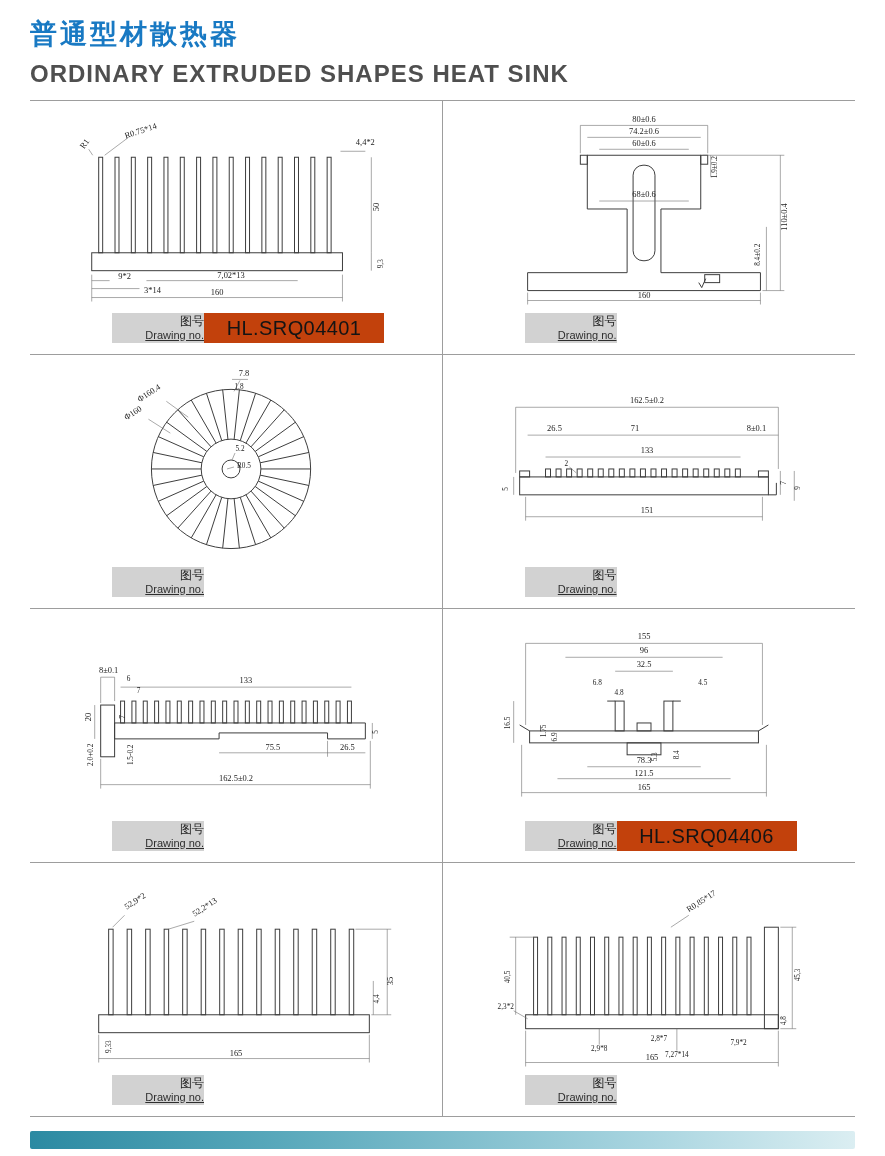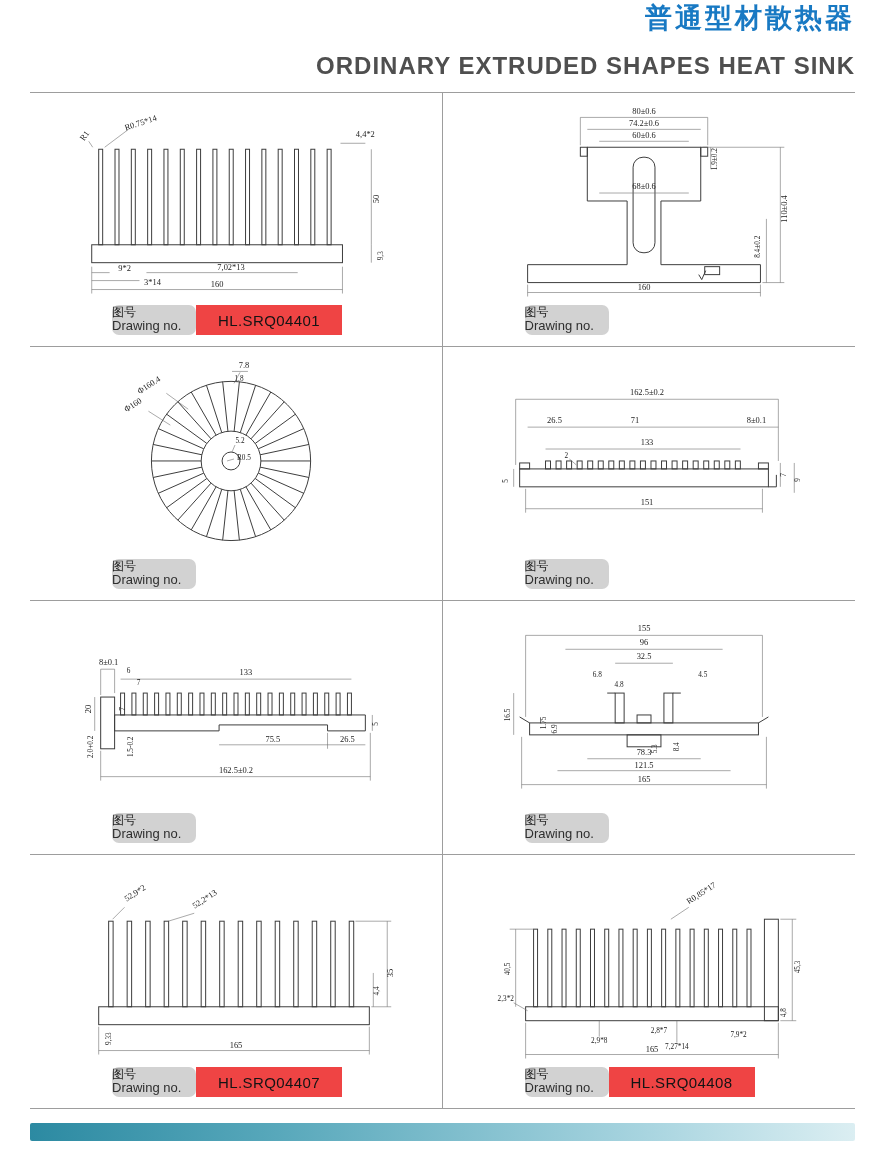--- a/index.html
+++ b/index.html
@@ -1,40 +1,40 @@
 <!DOCTYPE html>
 <html><head>
 <meta charset="utf-8">
 <style>
   * { margin:0; padding:0; box-sizing:border-box; }
   html,body { background:#ffffff; }
   body { width:885px; height:1156px; font-family:"Liberation Sans",sans-serif; overflow:hidden; }
   .page { width:885px; height:1156px; padding:0 30px; }
 
-  header { text-align:right; }
+  header { text-align:left; padding-top:16px; }
   .title-zh { color:#1879c3; font-size:27px; font-weight:bold; letter-spacing:3px; font-family:"DejaVu Sans",sans-serif; }
-  .title-en { color:#4f4f4f; font-size:24px; font-weight:600; letter-spacing:1px; margin-top:16px; font-family:"Liberation Sans",sans-serif; }
+  .title-en { color:#4f4f4f; font-size:24px; font-weight:600; letter-spacing:1px; margin-top:8px; font-family:"Liberation Sans",sans-serif; }
 
   .grid { margin-top:12px; border-top:1px solid #9d9d9d; }
   .row { display:flex; border-bottom:1px solid #9d9d9d; height:254px; }
   .cell { width:50%; padding-top:6px; }
   .cell.left { border-right:1px solid #9d9d9d; }
 
   .drawing { display:block; margin:0 auto; width:398px; height:200px; }
   .drawing .shape rect, .drawing .shape path, .drawing .shape circle, .drawing .shape line,
   .drawing [data-comb] rect, .drawing [data-radial] line { fill:none; stroke:#3c3c3c; stroke-width:1; }
   .drawing .dim line { stroke:#6f6f6f; stroke-width:0.6; }
   .drawing text { fill:#222; font-family:"Liberation Serif",serif; font-size:8.5px; text-anchor:middle; stroke:none; }
   .drawing text.sm { font-size:7.3px; }
 
   .labelrow { display:flex; margin:6px 0 0 82px; height:30px; }
-  .labelbox { width:84px; background:#d2d2d2; display:flex; flex-direction:column; align-items:flex-start; justify-content:center; line-height:1.1;border-radius:7px; }
+  .labelbox { width:92px; background:#d2d2d2; display:flex; flex-direction:column; align-items:flex-end; justify-content:center; line-height:1.1; }
   .labelbox .zh { font-size:12px; color:#1d1d1d; }
-  .labelbox .en { font-size:13px; color:#2e2e2e; }
-  .numbox { width:146px; background:#ef4444; display:flex; align-items:center; justify-content:center; font-size:15px; color:#141414; letter-spacing:0.4px; }
+  .labelbox .en { font-size:11px; color:#2e2e2e;text-decoration:underline; }
+  .numbox { width:180px; background:#c2410c; display:flex; align-items:center; justify-content:center; font-size:20px; color:#141414; letter-spacing:0.4px; }
 
   .footer { height:18px; margin-top:14px; border-radius:2px;
             background:linear-gradient(90deg,#2c8aa2 0%,#58a8bb 30%,#a9d5e0 75%,#dbeef2 100%); }
 </style>
 </head>
 <body>
 
 <div class="page">
 
   <header>
@@ -372,20 +372,21 @@
           <text x="230" y="140" transform="rotate(-90 230 140)" class="sm">8.4</text>
           <text x="195" y="148">78.3</text>
           <text x="195" y="161">121.5</text>
           <text x="195" y="175">165</text>
         </svg>
         <div class="labelrow">
           <div class="labelbox">
             <span class="zh">图号</span>
             <span class="en">Drawing no.</span>
           </div>
+          <div class="numbox">HL.SRQ04406</div>
         </div>
       </section>
     </div>
 
     <div class="row">
       <section class="cell left">
         <svg class="drawing" viewBox="0 0 400 200">
           <g class="shape">
             <rect x="62" y="146" width="272" height="18"></rect>
             <g data-comb="{&quot;x0&quot;:72,&quot;pitch&quot;:18.6,&quot;w&quot;:4.5,&quot;y0&quot;:60,&quot;y1&quot;:146,&quot;n&quot;:14}">
@@ -421,21 +422,20 @@
           <text x="344" y="130" transform="rotate(-90 344 130)" class="sm">4,4</text>
           <text x="358" y="112" transform="rotate(-90 358 112)">35</text>
           <text x="74" y="178" transform="rotate(-90 74 178)" class="sm">9,33</text>
           <text x="200" y="187">165</text>
         </svg>
         <div class="labelrow">
           <div class="labelbox">
             <span class="zh">图号</span>
             <span class="en">Drawing no.</span>
           </div>
-          <div class="numbox">HL.SRQ04407</div>
         </div>
       </section>
 
       <section class="cell">
         <svg class="drawing" viewBox="0 0 400 200">
           <g class="shape">
             <rect x="76" y="146" width="254" height="14"></rect>
             <g data-comb="{&quot;x0&quot;:84,&quot;pitch&quot;:14.3,&quot;w&quot;:4,&quot;y0&quot;:68,&quot;y1&quot;:146,&quot;n&quot;:16}">
                 <rect x="84.0" y="68" width="4" height="78"></rect>
                 <rect x="98.3" y="68" width="4" height="78"></rect>
@@ -479,21 +479,20 @@
           <text x="338" y="152" transform="rotate(-90 338 152)" class="sm">4,8</text>
           <text x="150" y="182" class="sm">2,9*8</text>
           <text x="228" y="188" class="sm">7,27*14</text>
           <text x="203" y="191">165</text>
         </svg>
         <div class="labelrow">
           <div class="labelbox">
             <span class="zh">图号</span>
             <span class="en">Drawing no.</span>
           </div>
-          <div class="numbox">HL.SRQ04408</div>
         </div>
       </section>
     </div>
 
   </div>
 
   <div class="footer"></div>
 </div>
 
 </body></html>

